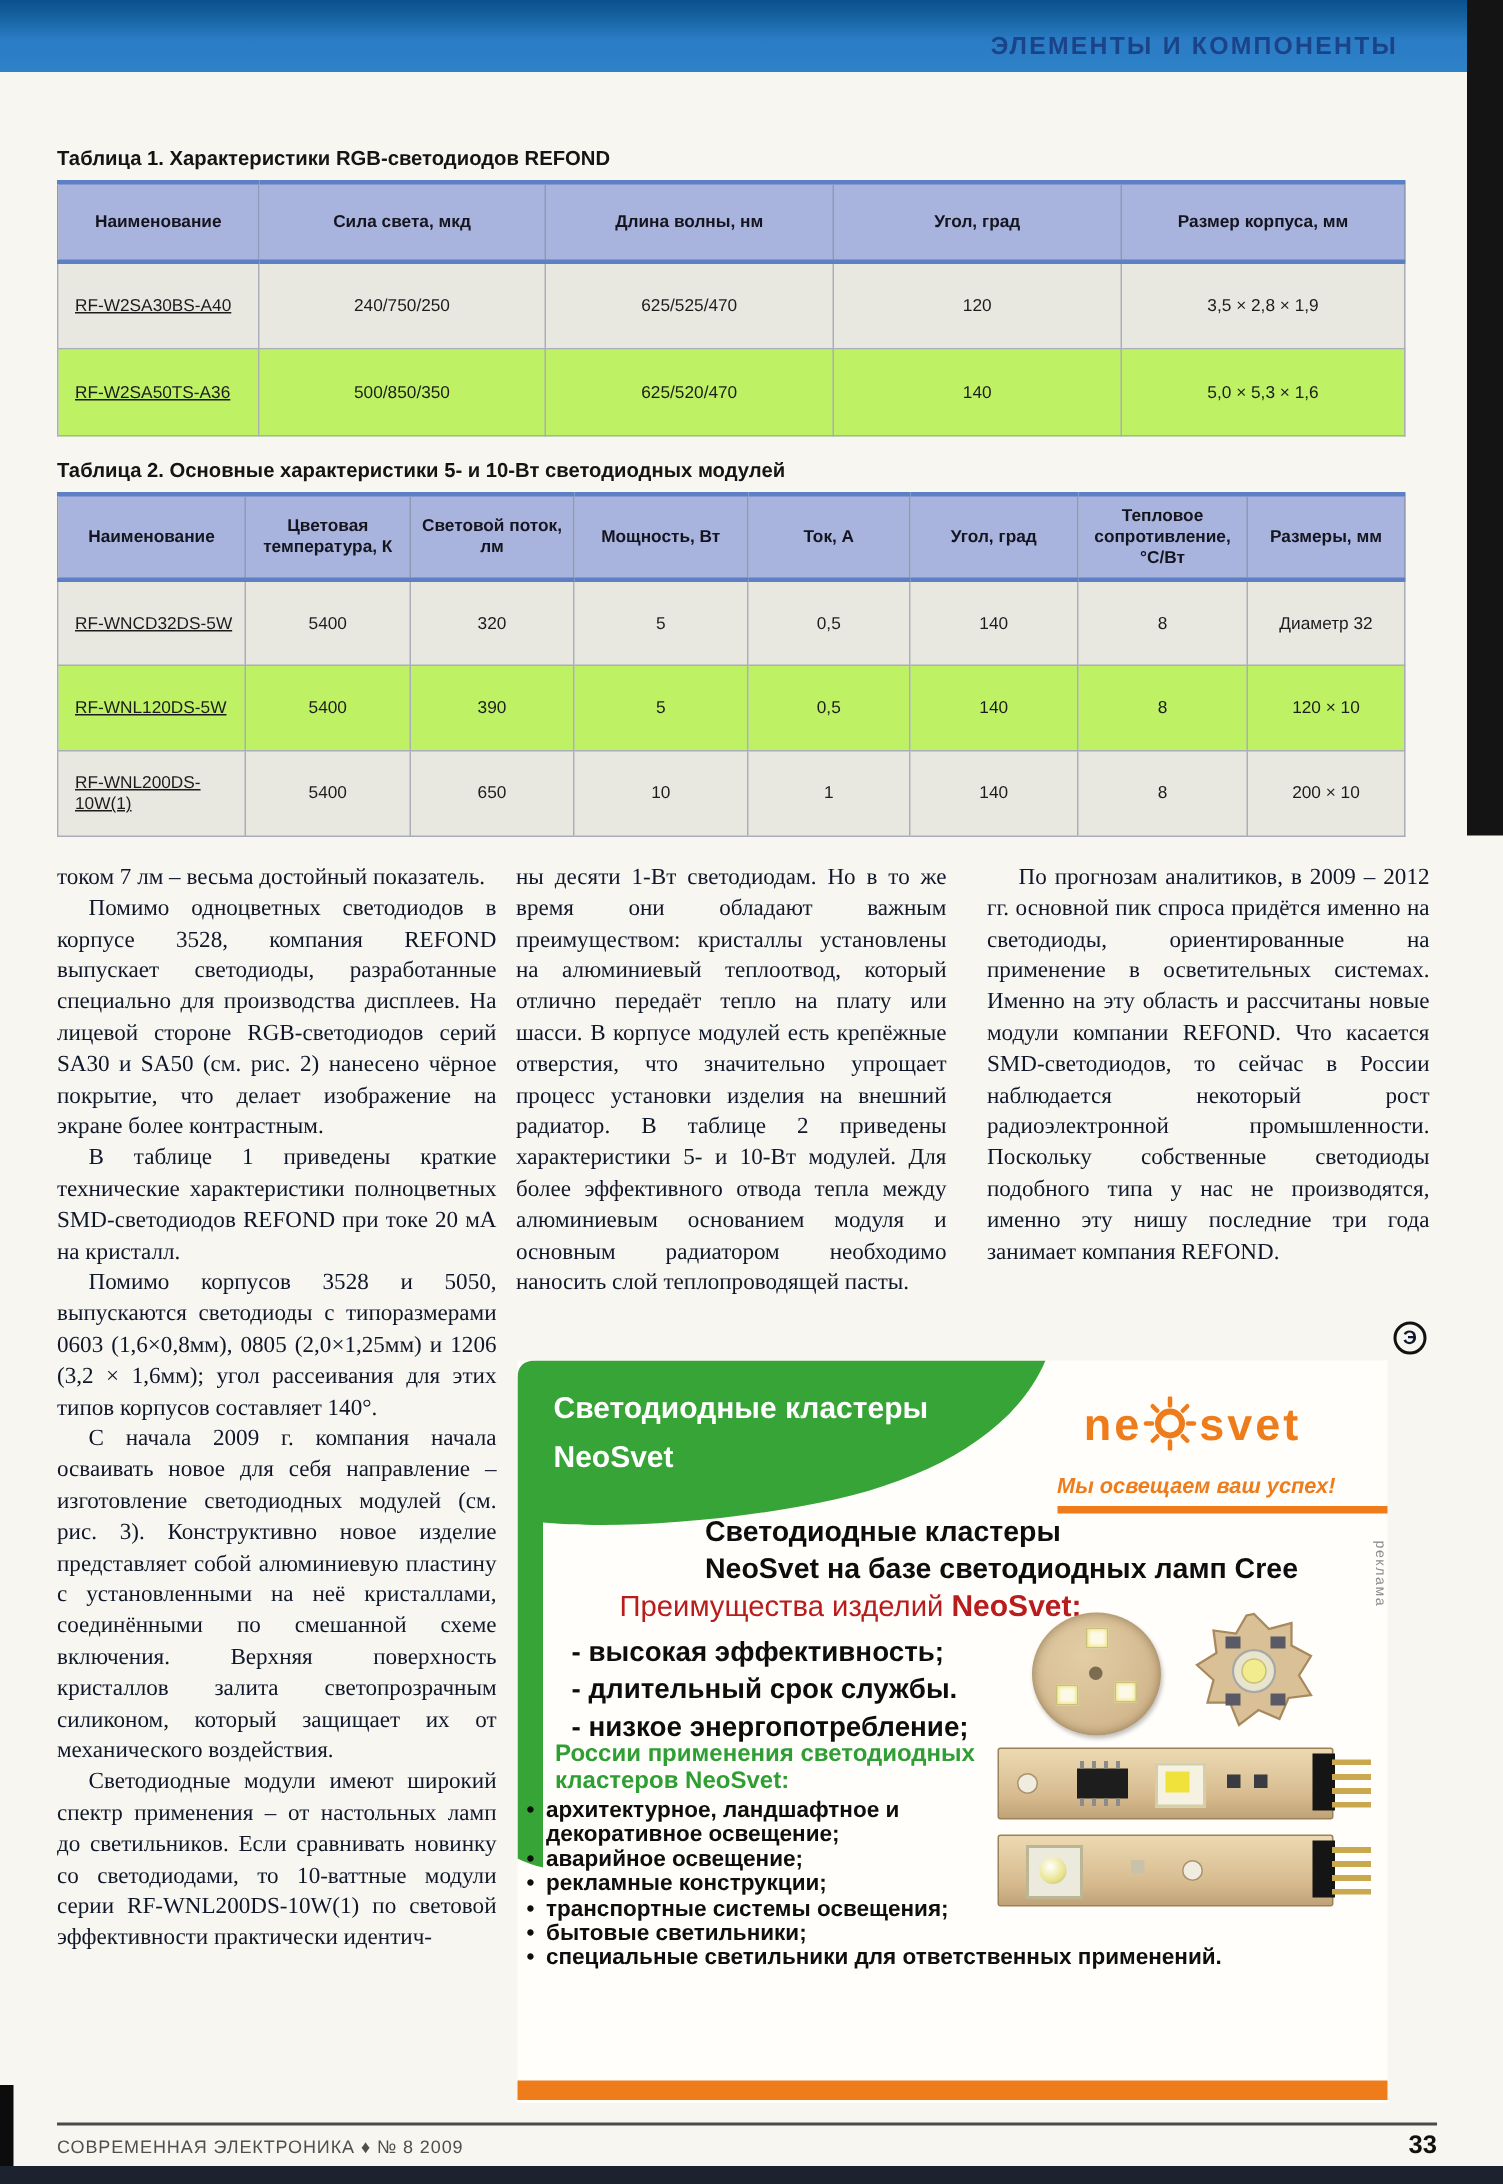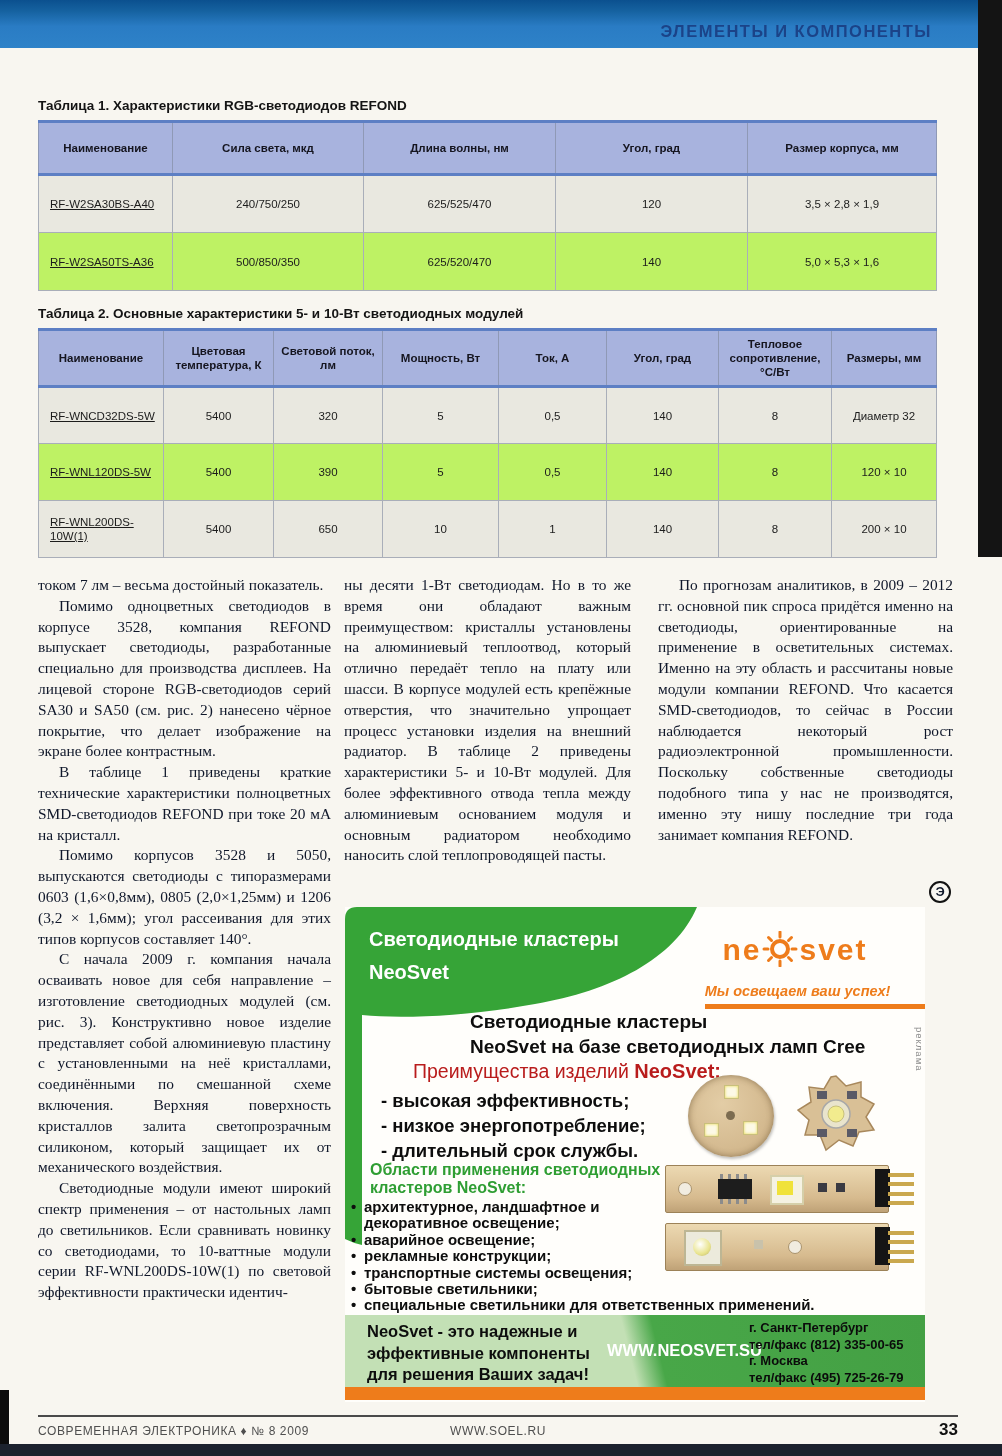--- a/index.html
+++ b/index.html
@@ -260,25 +260,25 @@
       <div>Светодиодные кластеры</div>
       <div>NeoSvet на базе светодиодных ламп Cree</div>
     </div>
 
     <div class="ad-adv-title">
       <span>Преимущества изделий</span>
       <b>NeoSvet:</b>
     </div>
     <div class="ad-advs">
       <div>- высокая эффективность;</div>
+      <div>- длительный срок службы.</div>
       <div>- низкое энергопотребление;</div>
-      <div>- длительный срок службы.</div>
-    </div>
-
-    <div class="ad-apps-title">Области применения светодиодных кластеров NeoSvet:</div>
+    </div>
+
+    <div class="ad-apps-title">России применения светодиодных кластеров NeoSvet:</div>
     <div class="ad-apps">
       <div class="app">архитектурное, ландшафтное и декоративное освещение;</div>
       <div class="app">аварийное освещение;</div>
       <div class="app">рекламные конструкции;</div>
       <div class="app">транспортные системы освещения;</div>
       <div class="app">бытовые светильники;</div>
       <div class="app wide">специальные светильники для ответственных применений.</div>
     </div>
 
     <div class="ad-photos">
@@ -308,33 +308,22 @@
       </div>
       <div class="strip" style="left:2px;top:156px;">
         <div class="bled"></div>
         <div class="smallparts" style="left:88px;top:16px;background:#c9c2ab;"></div>
         <div class="shole" style="left:122px;top:16px;"></div>
         <div class="conn"></div>
           <div class="pins"></div>
       </div>
     </div>
 
-    <div class="ad-band">
-      <div class="ad-tagline">NeoSvet - это надежные и эффективные компоненты для решения Ваших задач!</div>
-      <div class="ad-site">WWW.NEOSVET.SU</div>
-      <div class="ad-contacts">
-        <div>г. Санкт-Петербург</div>
-        <div>тел/факс (812) 335-00-65</div>
-        <div>г. Москва</div>
-        <div>тел/факс (495) 725-26-79</div>
-      </div>
-    </div>
     <div class="ad-orange"></div>
   </div>
 
   <div class="foot-line"></div>
   <div class="foot-journal">СОВРЕМЕННАЯ ЭЛЕКТРОНИКА ♦ № 8  2009</div>
-  <div class="foot-site">WWW.SOEL.RU</div>
   <div class="foot-page">33</div>
 
   <div class="scan-bl"></div>
   <div class="bottom-bar"></div>
 </div>
 
 </body></html>

